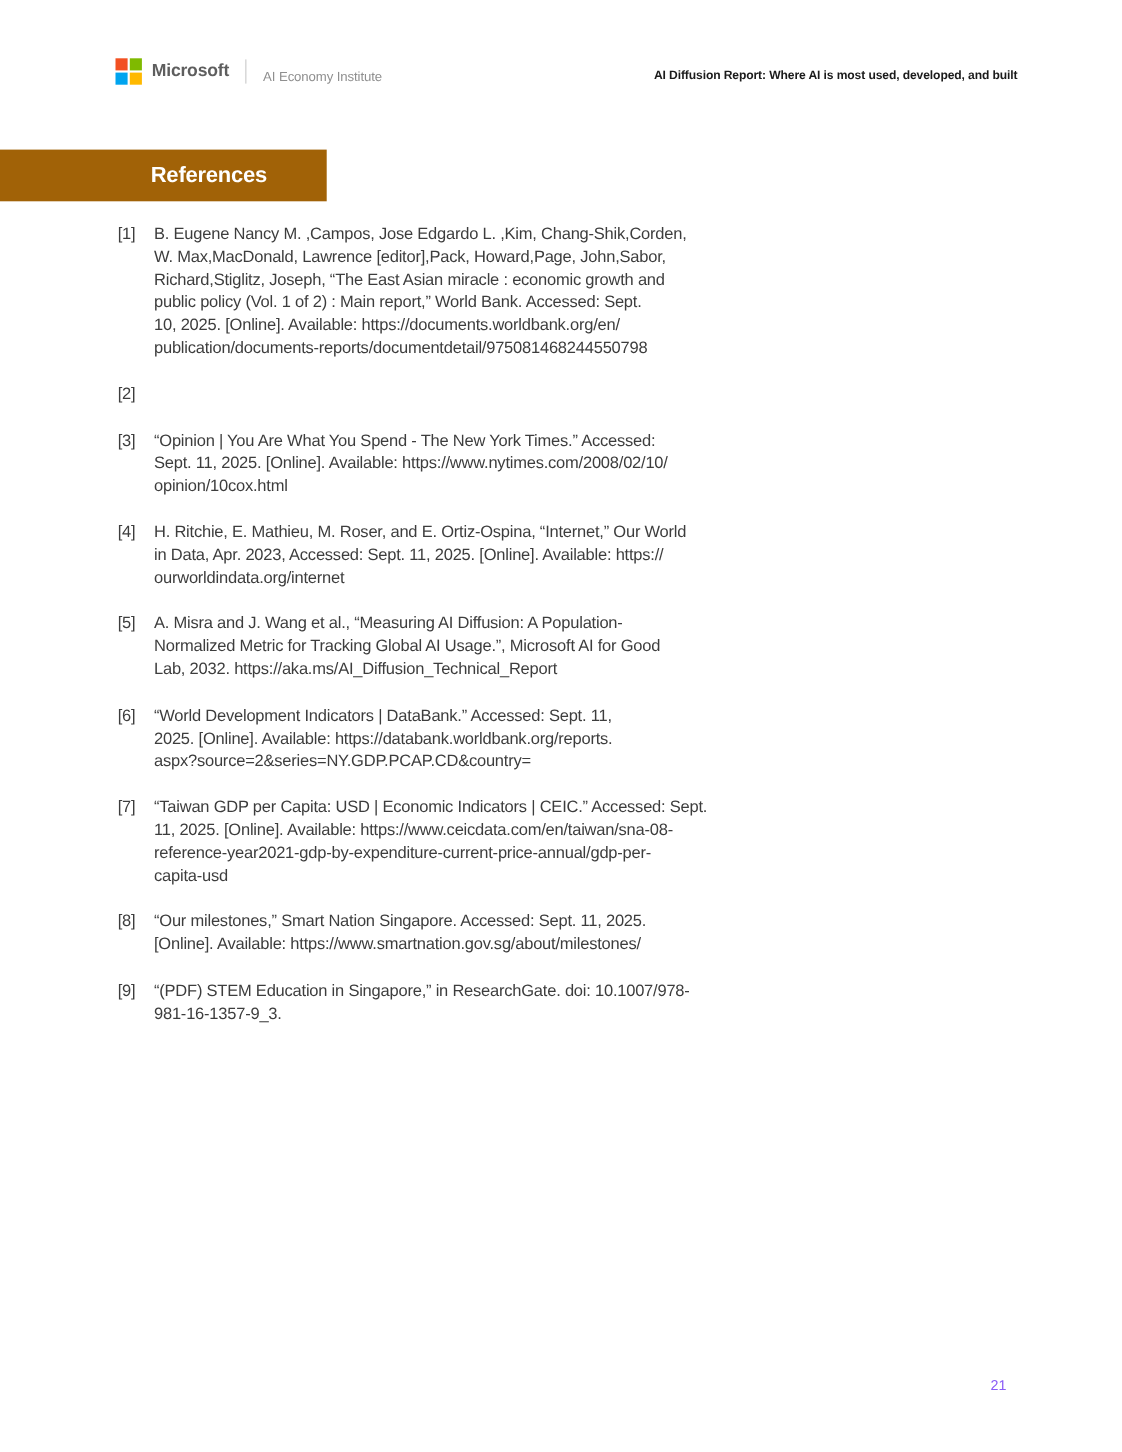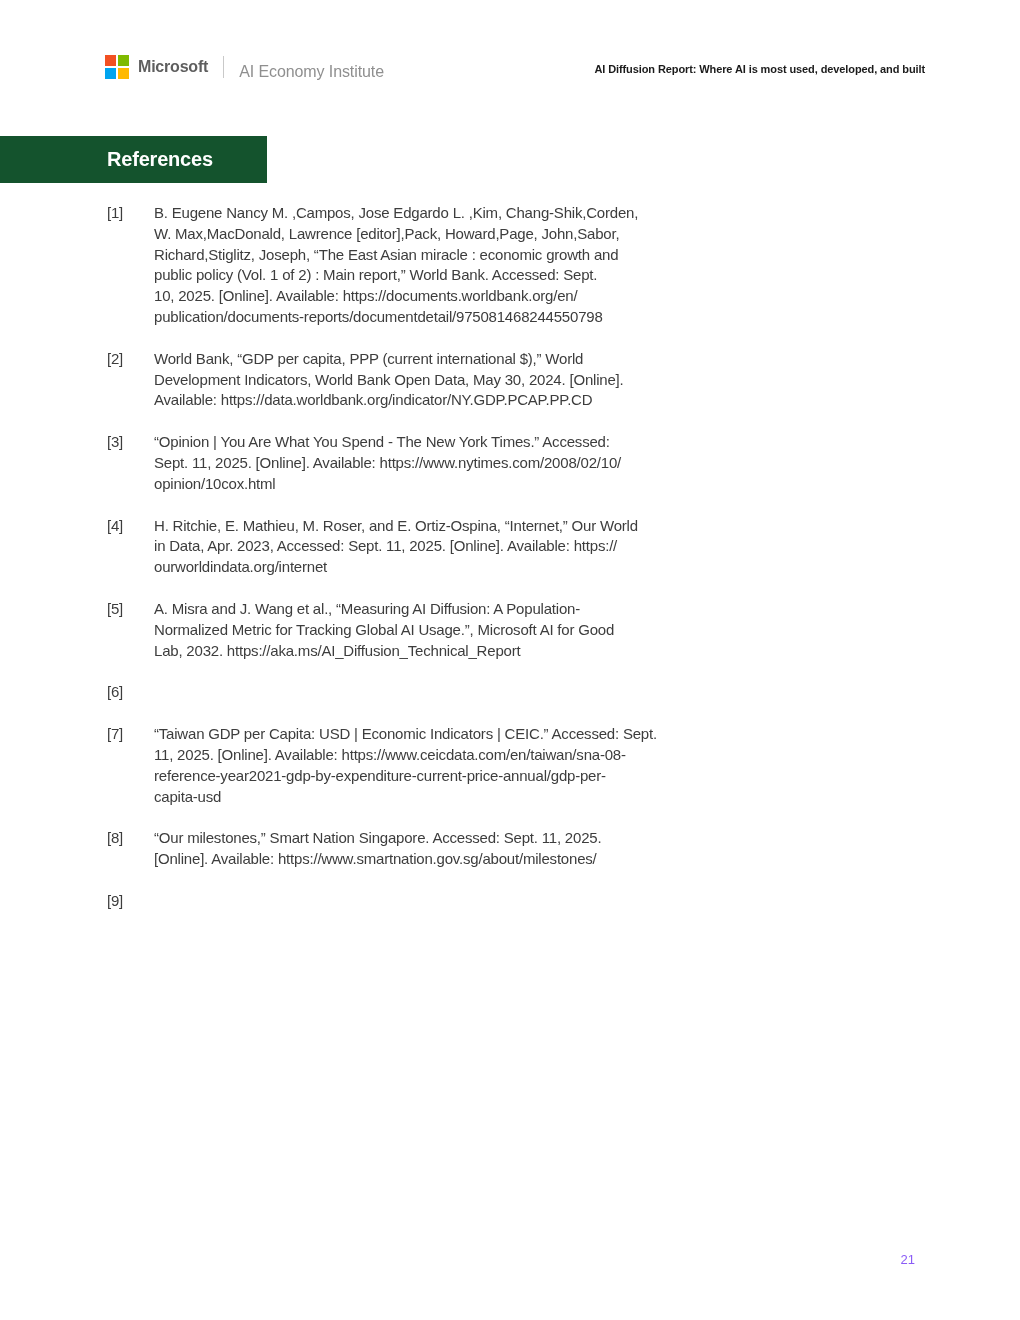--- a/index.html
+++ b/index.html
@@ -7,35 +7,35 @@
     position:relative; width:1020px; height:1320px; background:#ffffff;
     font-family:"Liberation Sans","DejaVu Sans",sans-serif; overflow:hidden;
   }
 
   
   .header-brand { position:absolute; left:105px; top:52px; display:flex; align-items:center; }
   .ms-logo { display:grid; grid-template-columns:11px 11px; grid-template-rows:11px 11px; gap:2px; margin-right:9px; }
   .ms-logo .sq { width:11px; height:11px; }
   .brand-name { font-size:16px; font-weight:700; color:#5e5e5e; letter-spacing:-0.2px; }
   .hdr-divider { width:1px; height:22px; background:#c9c9c9; margin:0 15px; }
-  .subbrand { font-size:16px; font-weight:400; color:#8f8f8f; letter-spacing:-0.1px;margin-top:11px; }
+  .subbrand { font-size:12px; font-weight:400; color:#8f8f8f; letter-spacing:-0.1px;margin-top:11px; }
   .report-title {
     position:absolute; top:63px; right:95px;
     font-size:11px; font-weight:700; color:#1b1b1b; letter-spacing:-0.1px;margin-left:36px;
   }
 
   
   .banner { position:absolute; left:0; top:136px; width:267px; height:47px; display:flex; align-items:center; }
   .banner-title { color:#ffffff; font-size:20px; font-weight:700; padding-left:107px; letter-spacing:-0.2px; }
 
   
   .refs { position:absolute; left:107px; top:203px; width:700px; }
   .ref-row { display:flex; margin-bottom:21px; color:#3d3d3d; font-size:15px; line-height:20.8px; letter-spacing:-0.2px; }
   .ref-num { flex:0 0 33px; width:33px; }
-  .ref-text { white-space:pre-line;margin-left:14px; }
+  .ref-text { white-space:pre-line; }
 
   
   .pageno { position:absolute; top:1252px; right:105px; font-size:13px; color:#8b5cf6; }
 </style>
 </head>
 <body>
 
 <div class="page">
 
   <div class="header-brand">
@@ -45,40 +45,37 @@
       <div class="sq" style="background: rgb(0, 164, 239);"></div>
       <div class="sq" style="background: rgb(255, 185, 0);"></div>
     </div>
     <span class="brand-name">Microsoft</span>
     <span class="hdr-divider"></span>
     <span class="subbrand">AI Economy Institute</span>
   </div>
 
   <div class="report-title">AI Diffusion Report: Where AI is most used, developed, and built</div>
 
-  <div class="banner" style="background: #14532d;">
+  <div class="banner" style="background: #a16207; padding-left: 30px;">
     <span class="banner-title">References</span>
   </div>
 
   <main class="refs">
   <div class="ref-row">
     <div class="ref-num">[1]</div>
     <div class="ref-text">B. Eugene Nancy M. ,Campos, Jose Edgardo L. ,Kim, Chang-Shik,Corden,
 W. Max,MacDonald, Lawrence [editor],Pack, Howard,Page, John,Sabor,
 Richard,Stiglitz, Joseph, “The East Asian miracle : economic growth and
 public policy (Vol. 1 of 2) : Main report,” World Bank. Accessed: Sept.
 10, 2025. [Online]. Available: https://documents.worldbank.org/en/
 publication/documents-reports/documentdetail/975081468244550798</div>
   </div>
 
   <div class="ref-row">
     <div class="ref-num">[2]</div>
-    <div class="ref-text">World Bank, “GDP per capita, PPP (current international $),” World
-Development Indicators, World Bank Open Data, May 30, 2024. [Online].
-Available: https://data.worldbank.org/indicator/NY.GDP.PCAP.PP.CD</div>
   </div>
 
   <div class="ref-row">
     <div class="ref-num">[3]</div>
     <div class="ref-text">“Opinion | You Are What You Spend - The New York Times.” Accessed:
 Sept. 11, 2025. [Online]. Available: https://www.nytimes.com/2008/02/10/
 opinion/10cox.html</div>
   </div>
 
   <div class="ref-row">
@@ -90,38 +87,43 @@
 
   <div class="ref-row">
     <div class="ref-num">[5]</div>
     <div class="ref-text">A. Misra and J. Wang et al., “Measuring AI Diffusion: A Population-
 Normalized Metric for Tracking Global AI Usage.”, Microsoft AI for Good
 Lab, 2032. https://aka.ms/AI_Diffusion_Technical_Report</div>
   </div>
 
   <div class="ref-row">
     <div class="ref-num">[6]</div>
+    <div class="ref-text">“World Development Indicators | DataBank.” Accessed: Sept. 11,
+2025. [Online]. Available: https://databank.worldbank.org/reports.
+aspx?source=2&amp;series=NY.GDP.PCAP.CD&amp;country=</div>
   </div>
 
   <div class="ref-row">
     <div class="ref-num">[7]</div>
     <div class="ref-text">“Taiwan GDP per Capita: USD | Economic Indicators | CEIC.” Accessed: Sept.
 11, 2025. [Online]. Available: https://www.ceicdata.com/en/taiwan/sna-08-
 reference-year2021-gdp-by-expenditure-current-price-annual/gdp-per-
 capita-usd</div>
   </div>
 
   <div class="ref-row">
     <div class="ref-num">[8]</div>
     <div class="ref-text">“Our milestones,” Smart Nation Singapore. Accessed: Sept. 11, 2025.
 [Online]. Available: https://www.smartnation.gov.sg/about/milestones/</div>
   </div>
 
   <div class="ref-row">
     <div class="ref-num">[9]</div>
+    <div class="ref-text">“(PDF) STEM Education in Singapore,” in ResearchGate. doi: 10.1007/978-
+981-16-1357-9_3.</div>
   </div>
 
 
 </main>
 
   <div class="pageno">21</div>
 
 </div>
 
 </body></html>

